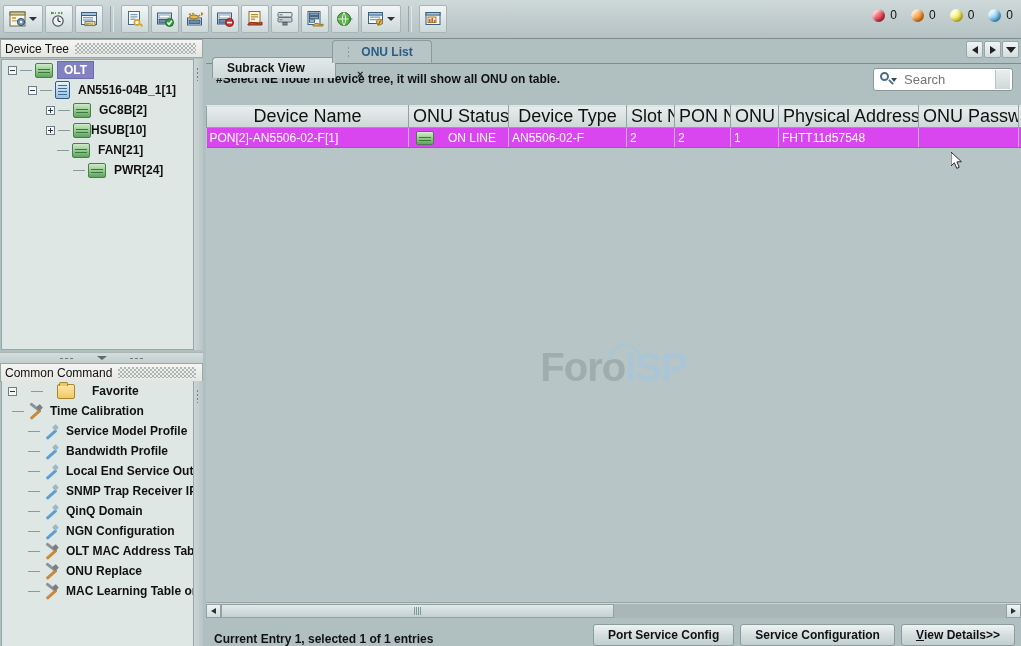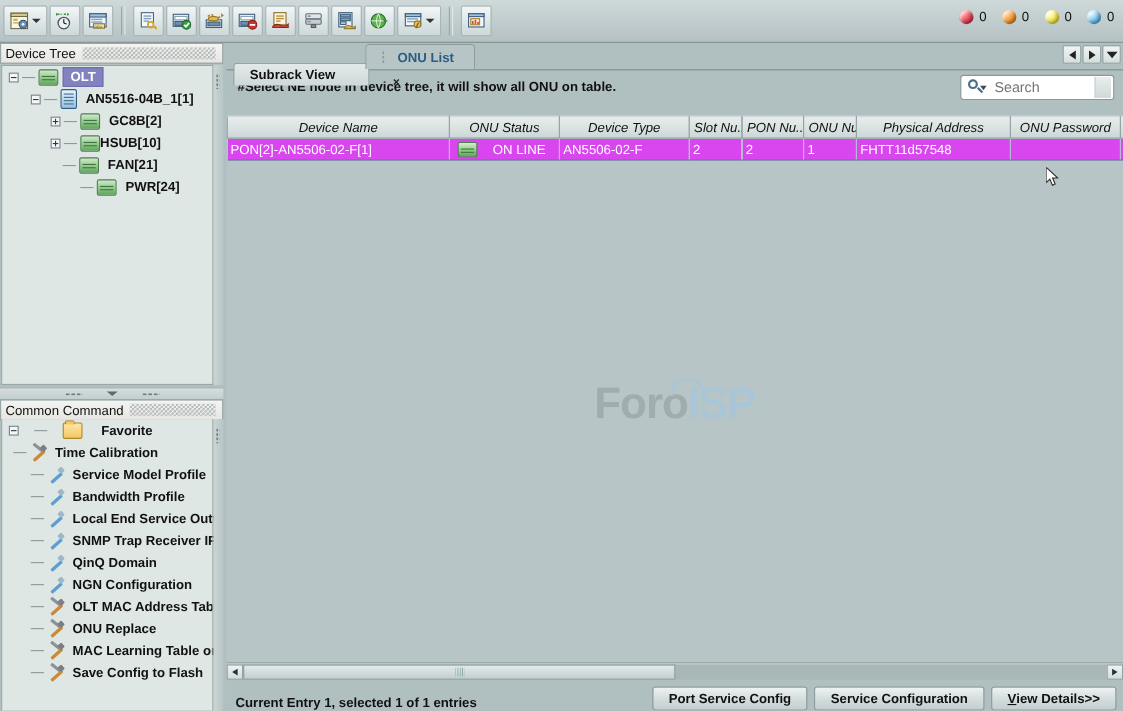--- a/index.html
+++ b/index.html
@@ -167,24 +167,24 @@
   .searchbox input{
     border:none;outline:none;flex:1;font-family:"Liberation Sans",sans-serif;font-size:13px;
     color:#555;background:transparent;margin-left:6px;width:10px;
   }
   .searchbox .nub{width:14px;height:19px;background:linear-gradient(#e9eeee,#cfd8d8);border-left:1px solid #b9c4c4;}
 
   
   .tablewrap{position:absolute;left:0;top:66px;right:0;height:535px;background:#b7c5c6;overflow:hidden;}
   table.grid{border-collapse:collapse;width:1021px;table-layout:fixed;}
   table.grid th{
-    height:20px;font-size:12px;font-weight:normal;color:#111;
+    height:20px;font-size:18px;font-weight:normal;color:#111;
     background:linear-gradient(#e8eded,#cdd7d7);
     border:1px solid #93a0a1;border-top:1px solid #dfe6e6;
-    padding:0 4px;box-sizing:border-box;overflow:hidden;white-space:nowrap;text-align:center;font-style:italic;
+    padding:0 4px;box-sizing:border-box;overflow:hidden;white-space:nowrap;text-align:center;
   }
   table.grid td{
     height:20px;font-size:12px;color:#fff;background:#d946ef;
     border-right:1px solid #b7b7d8;border-bottom:1px solid #6f6fa4;
     padding:0 3px;box-sizing:border-box;overflow:hidden;white-space:nowrap;
   }
   .status-cell{display:flex;align-items:center;}
   .status-cell .sico{width:16px;height:12px;flex:none;margin:0 8px 0 4px;
     border:1px solid #4d7d4f;border-radius:2px;
     background:linear-gradient(#d5eecd,#8ecb86 55%,#60a85c);position:relative;}
@@ -549,29 +549,20 @@
           <span class="lbl">ONU Replace</span>
         </div>
         <div class="cmd-row" style="padding-left:26px;">
           <div class="connector"></div>
           <div class="ico-tool">
               <div class="x1"></div>
               <div class="h1"></div>
               <div class="h2"></div>
             </div>
           <span class="lbl">MAC Learning Table on P</span>
-        </div>
-        <div class="cmd-row" style="padding-left:26px;">
-          <div class="connector"></div>
-          <div class="ico-tool">
-              <div class="x1"></div>
-              <div class="h1"></div>
-              <div class="h2"></div>
-            </div>
-          <span class="lbl">Save Config to Flash</span>
         </div>
       </div>
       <div class="leftscroll" style="top:18px;height:268px;">
         <div class="thumbdots"></div>
       </div>
     </div>
   </div>
 
   <div class="main">
 

